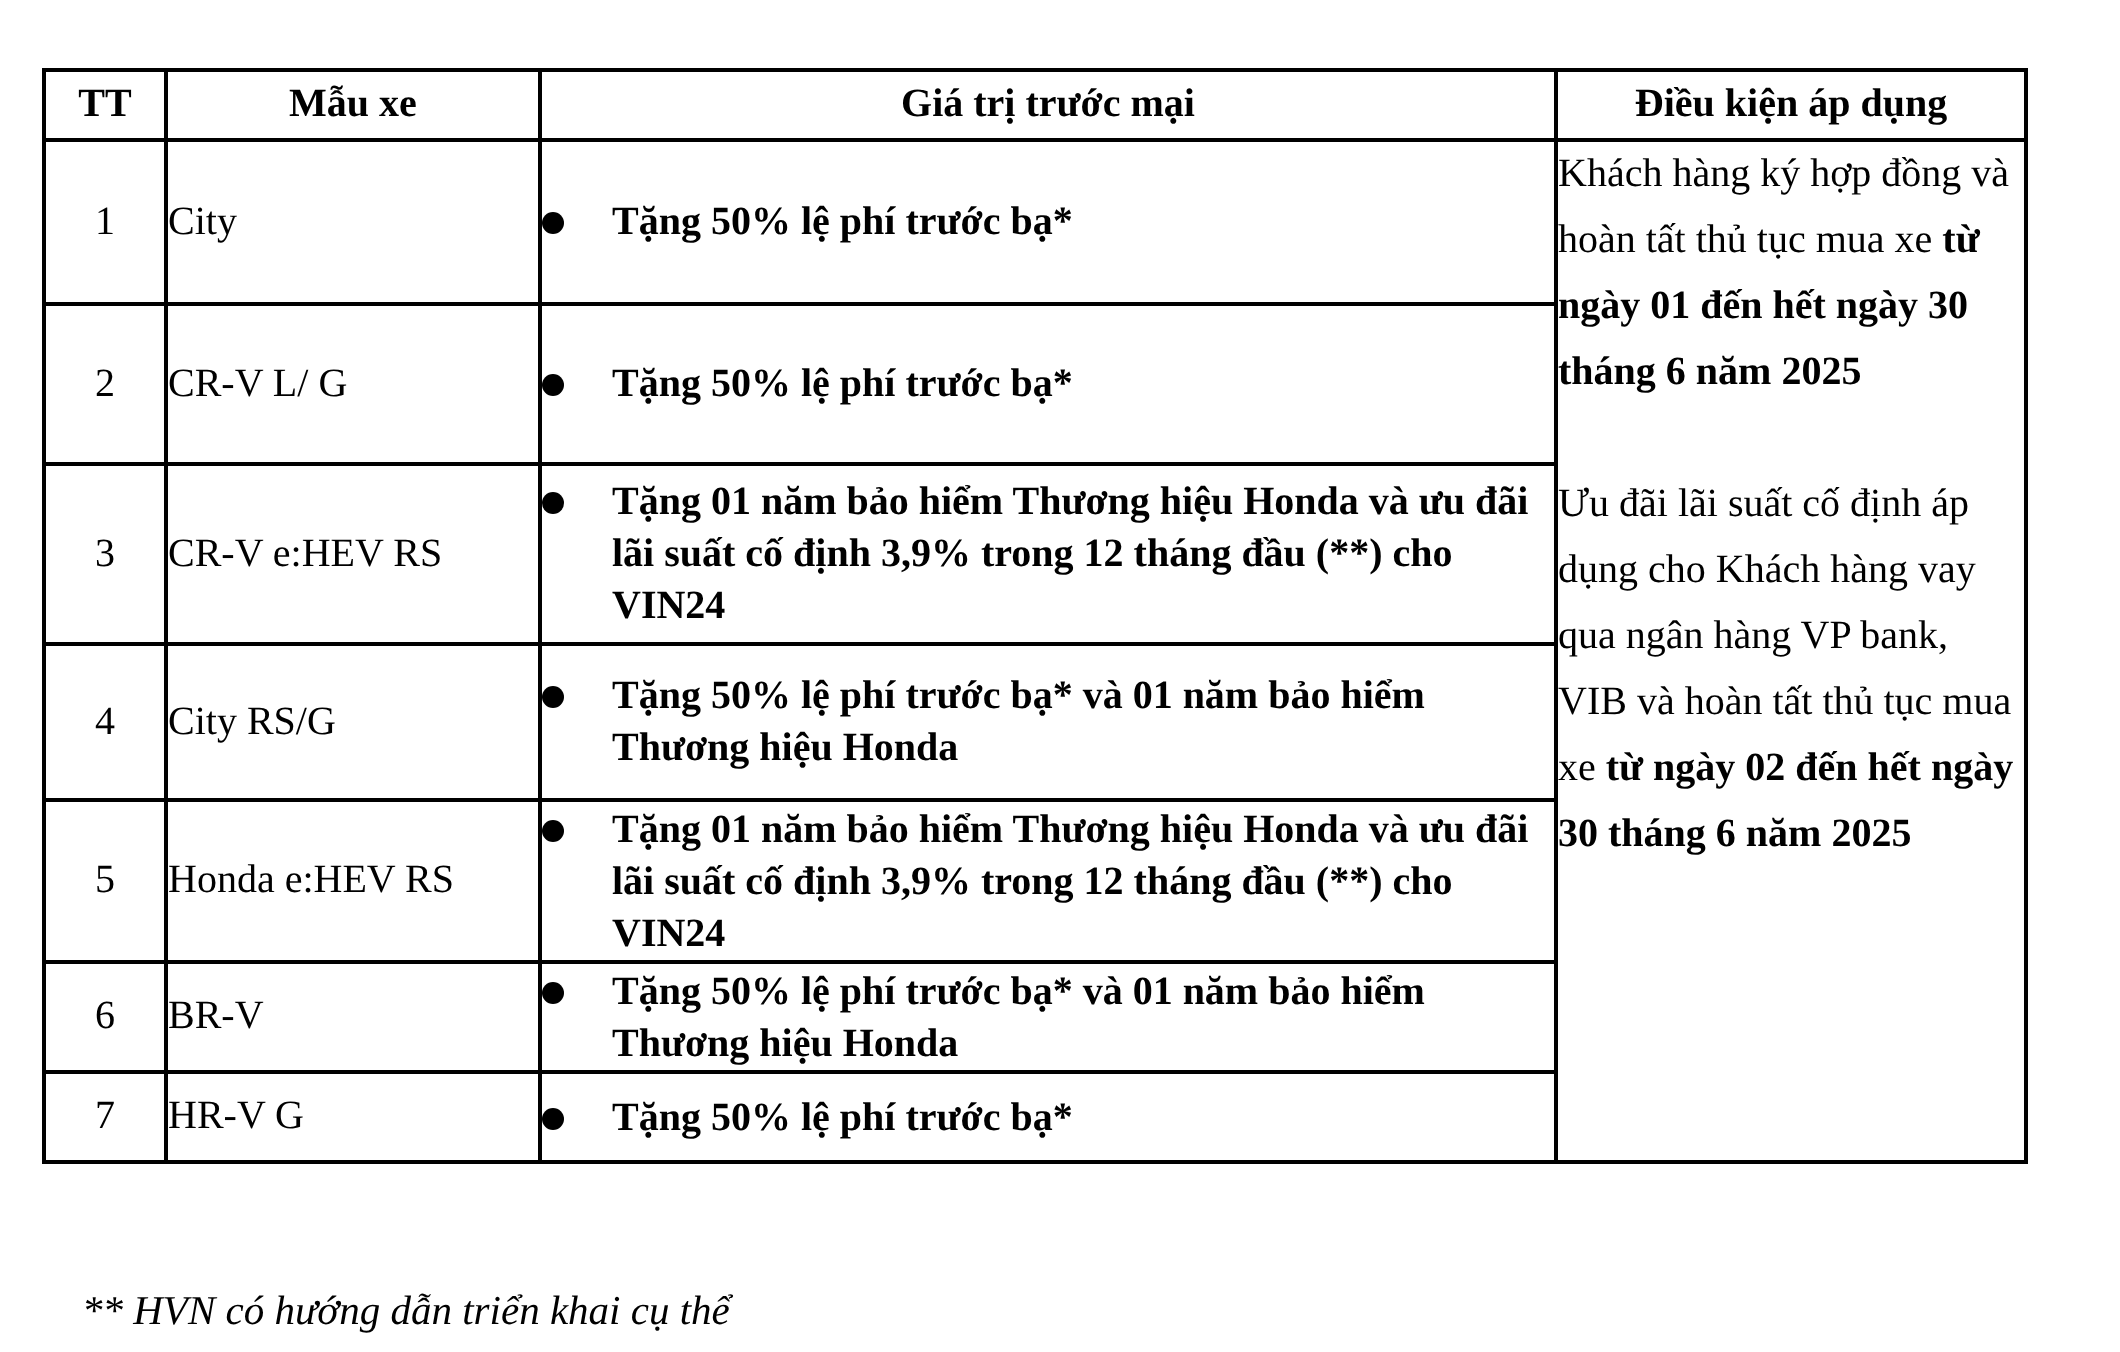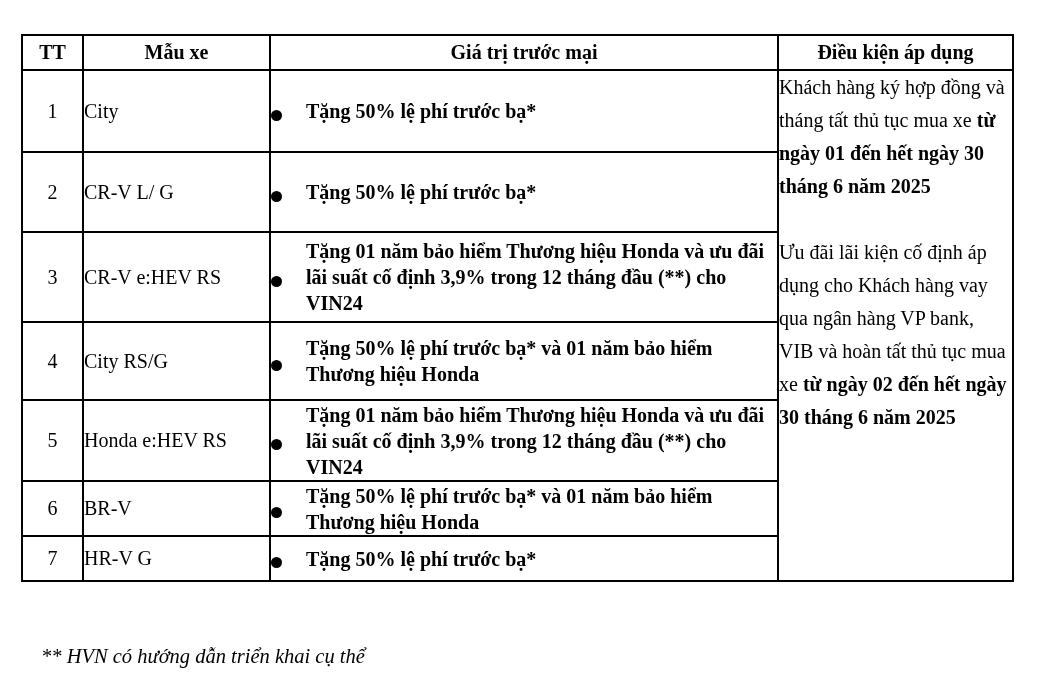--- a/index.html
+++ b/index.html
@@ -54,21 +54,21 @@
     font-size: 20px;
     padding: 0 6px 0 12px;
     border-radius: 16px;
   }
   td.promo {
     vertical-align: middle;
     padding: 4px 30px 4px 52px;
   }
   .bullet-item {
     display: flex;
-    align-items: center;
+    align-items: flex-start;
   }
   .bullet {
     width: 11px;
     height: 11px;
     border-radius: 50%;
     background: #000000;
     flex: 0 0 auto;
     margin-top: 8px;
   }
   .bullet-text {
@@ -121,22 +121,22 @@
         <tr class="r1">
           <td class="tt">1</td>
           <td class="model">City</td>
           <td class="promo">
             <div class="bullet-item">
               <span class="bullet"></span>
               <span class="bullet-text">Tặng 50% lệ phí trước bạ*</span>
             </div>
           </td>
           <td rowspan="7" class="conditions">
-            <p><span>Khách hàng ký hợp đồng và tháng tất thủ tục mua xe </span><b>từ ngày 01 đến hết ngày 30 tháng 6 năm 2025</b></p>
-            <p><span>Ưu đãi lãi kiện cố định áp dụng cho Khách hàng vay qua ngân hàng VP bank, VIB và hoàn tất thủ tục mua xe </span><b>từ ngày 02 đến hết ngày 30 tháng 6 năm 2025</b></p>
+            <p><span>Khách hàng ký hợp đồng và hoàn tất thủ tục mua xe </span><b>từ ngày 01 đến hết ngày 30 tháng 6 năm 2025</b></p>
+            <p><span>Ưu đãi lãi suất cố định áp dụng cho Khách hàng vay qua ngân hàng VP bank, VIB và hoàn tất thủ tục mua xe </span><b>từ ngày 02 đến hết ngày 30 tháng 6 năm 2025</b></p>
           </td>
         </tr>
         <tr class="r2">
           <td class="tt">2</td>
           <td class="model">CR-V L/ G</td>
           <td class="promo">
             <div class="bullet-item">
               <span class="bullet"></span>
               <span class="bullet-text">Tặng 50% lệ phí trước bạ*</span>
             </div>

